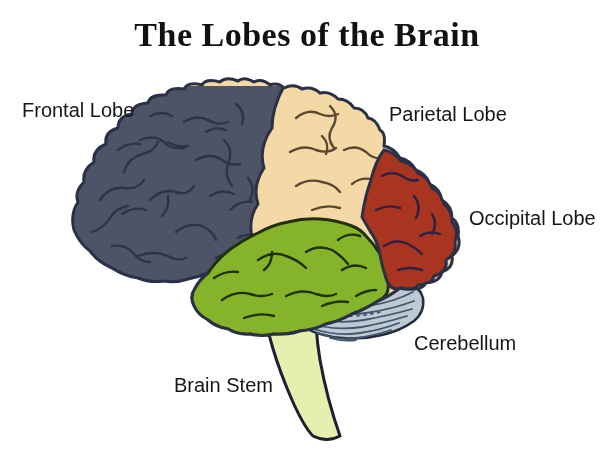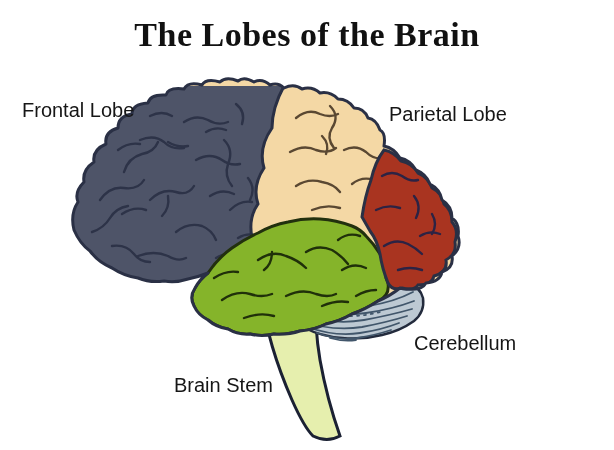--- a/index.html
+++ b/index.html
@@ -167,16 +167,17 @@
              Q440,282 426,283 Q422,290 410,289 Q404,290 400,288
              Q390,296 378,301 Q366,309 352,314 Q340,321 326,324 Q314,330 300,331
              Q288,335 274,334 Q262,337 250,334 Q238,335 228,329 Q216,327 208,320
              Q198,315 194,306 Q189,297 195,288 Q200,279 208,273
              Q198,277 188,279 Q176,283 164,281 Q150,283 138,278 Q124,276 112,268
              Q98,262 90,251 Q80,244 74,230 Z"></path>
   </svg>
 
   <div class="lobe-label lbl-parietal">Parietal Lobe</div>
   <div class="lobe-label lbl-frontal">Frontal Lobe</div>
+  <div class="lobe-label lbl-occipital">Occipital Lobe</div>
   <div class="lobe-label lbl-brainstem">Brain Stem</div>
   <div class="lobe-label lbl-cerebellum">Cerebellum</div>
 
 </div>
 
 </body></html>

